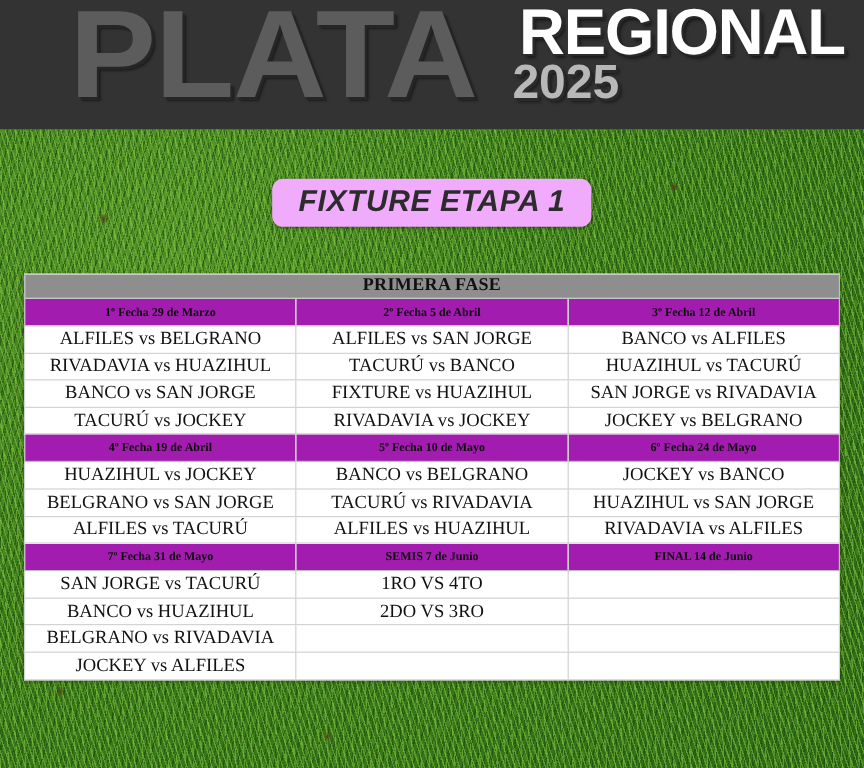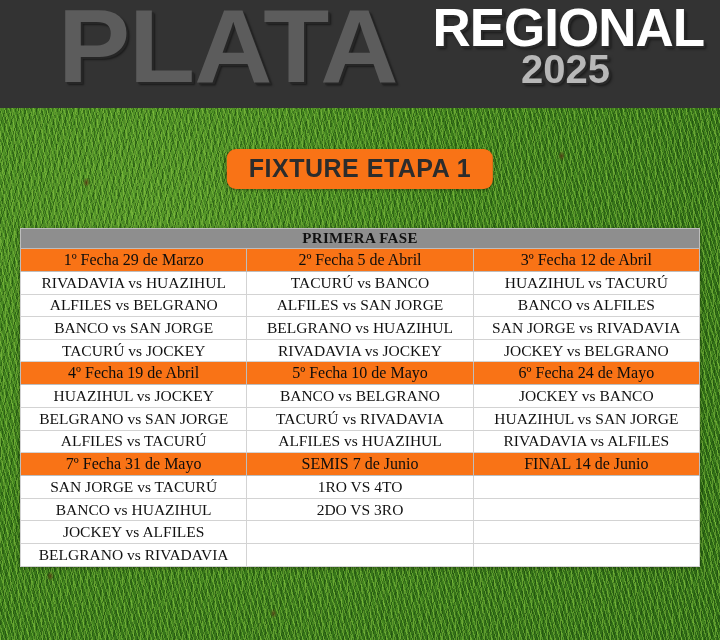--- a/index.html
+++ b/index.html
@@ -78,21 +78,21 @@
     color: #5c5c5c;
     text-shadow: 2px 2px 0 #262626, 3px 3px 2px rgba(0,0,0,.5);
     transform: scaleX(1.04);
     transform-origin: left top;
     white-space: nowrap;
   }
   #title-right {
     position: absolute;
     right: 16px;
     top: 2px;
-    text-align: center;
+    text-align: left;
     font-family: "Liberation Sans", "DejaVu Sans", sans-serif;
     font-weight: bold;
     line-height: 0.95;
   }
   #title-regional {
     display: block;
     font-size: 54px;
     color: #ffffff;
     letter-spacing: -1px;
     text-shadow: 2px 2px 0 #2a2a2a, 3px 3px 3px rgba(0,0,0,.55);
@@ -109,24 +109,25 @@
     text-shadow: 2px 2px 0 #2a2a2a, 3px 3px 3px rgba(0,0,0,.55);
     white-space: nowrap;
   }
 
   
   #fixture-pill {
     position: absolute;
     left: 50%;
     transform: translateX(-50%);
     top: 149px;
-    background: #f97316;
+    background: #f0abfc;
     border-radius: 9px;
     padding: 6px 22px 8px 22px;
     box-shadow: 0 1px 3px rgba(0,0,0,.35);
+    font-style: italic;
   }
   #fixture-pill-label {
     font-family: "Liberation Sans", "DejaVu Sans", sans-serif;
     font-weight: bold;
     font-size: 25px;
     line-height: 26px;
     color: #2c2c2c;
     letter-spacing: .5px;
     white-space: nowrap;
   }
@@ -156,23 +157,23 @@
   #fixture-table td.phase {
     background: #8e8e8e;
     font-weight: bold;
     font-size: 15px;
     color: #111111;
     border-color: #bdbdbd;
     height: 17px;
     letter-spacing: .3px;
   }
   #fixture-table td.round-head {
-    background: #f97316;
-    font-weight: normal;
-    font-size: 16px;
+    background: #a21caf;
+    font-weight: bold;
+    font-size: 10px;
     color: #0d0d0d;
     border-color: #bdbdbd;
     height: 23px;
   }
   #fixture-table td.match {
     background: #ffffff;
   }
   #fixture-table td.blank {
     background: #ffffff;
   }
@@ -198,32 +199,32 @@
   <tbody id="fixture-tbody">
       <tr>
         <td class="phase" colspan="3">PRIMERA FASE</td>
       </tr>
       <tr>
         <td class="round-head">1º Fecha 29 de Marzo</td>
         <td class="round-head">2º Fecha 5 de Abril</td>
         <td class="round-head">3º Fecha 12 de Abril</td>
       </tr>
       <tr>
+        <td class="match">ALFILES vs BELGRANO</td>
+        <td class="match">ALFILES vs SAN JORGE</td>
+        <td class="match">BANCO vs ALFILES</td>
+      </tr>
+      <tr>
         <td class="match">RIVADAVIA vs HUAZIHUL</td>
         <td class="match">TACURÚ vs BANCO</td>
         <td class="match">HUAZIHUL vs TACURÚ</td>
       </tr>
       <tr>
-        <td class="match">ALFILES vs BELGRANO</td>
-        <td class="match">ALFILES vs SAN JORGE</td>
-        <td class="match">BANCO vs ALFILES</td>
-      </tr>
-      <tr>
         <td class="match">BANCO vs SAN JORGE</td>
-        <td class="match">BELGRANO vs HUAZIHUL</td>
+        <td class="match">FIXTURE vs HUAZIHUL</td>
         <td class="match">SAN JORGE vs RIVADAVIA</td>
       </tr>
       <tr>
         <td class="match">TACURÚ vs JOCKEY</td>
         <td class="match">RIVADAVIA vs JOCKEY</td>
         <td class="match">JOCKEY vs BELGRANO</td>
       </tr>
       <tr>
         <td class="round-head">4º Fecha 19 de Abril</td>
         <td class="round-head">5º Fecha 10 de Mayo</td>
@@ -253,23 +254,23 @@
         <td class="match">SAN JORGE vs TACURÚ</td>
         <td class="match">1RO VS 4TO</td>
         <td class="blank"></td>
       </tr>
       <tr>
         <td class="match">BANCO vs HUAZIHUL</td>
         <td class="match">2DO VS 3RO</td>
         <td class="blank"></td>
       </tr>
       <tr>
+        <td class="match">BELGRANO vs RIVADAVIA</td>
+        <td class="blank"></td>
+        <td class="blank"></td>
+      </tr>
+      <tr>
         <td class="match">JOCKEY vs ALFILES</td>
-        <td class="blank"></td>
-        <td class="blank"></td>
-      </tr>
-      <tr>
-        <td class="match">BELGRANO vs RIVADAVIA</td>
         <td class="blank"></td>
         <td class="blank"></td>
       </tr>
     </tbody>
 </table>
 
 </body></html>

